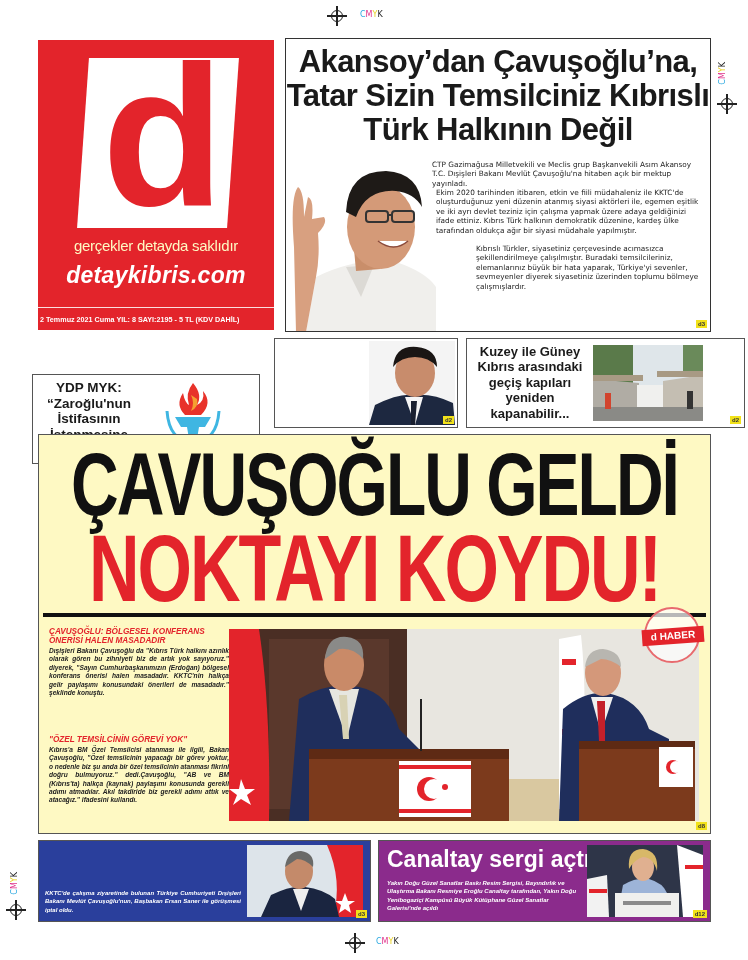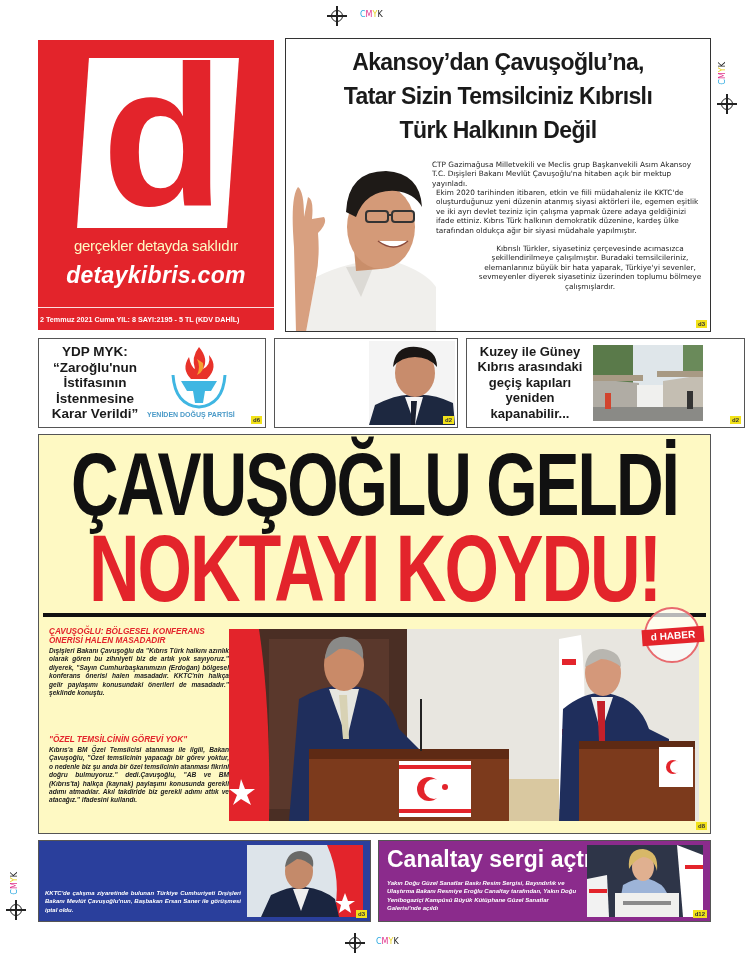--- a/index.html
+++ b/index.html
@@ -21,21 +21,21 @@
   .masthead { left: 38px; top: 40px; width: 236px; height: 290px; background: #e3242b; }
   .masthead .logo-box { position: absolute; left: 45px; top: 18px; width: 150px; height: 170px; background: #fff; transform: skewX(-4deg); }
   .masthead .logo-d { position: absolute; left: 52px; top: 6px; width: 140px; text-align: center; font-family: "Liberation Sans", sans-serif; font-weight: bold; font-size: 200px; line-height: 180px; color: #e3242b; letter-spacing: -6px; }
   .masthead .slogan { position: absolute; left: 0; width: 100%; top: 197px; text-align: center; color: #fef9c3; font-family: "Liberation Sans", sans-serif; font-size: 15px; letter-spacing: -0.3px; }
   .masthead .site { position: absolute; left: 0; width: 100%; top: 222px; text-align: center; color: #fff; font-family: "Liberation Sans", sans-serif; font-weight: bold; font-style: italic; font-size: 23px; letter-spacing: 0.3px; }
   .masthead .rule { position: absolute; left: 0; right: 0; top: 267px; height: 1px; background: #fff; opacity: 0.85; }
   .masthead .issue { position: absolute; left: 2px; top: 275px; color: #fff; font-family: "Liberation Sans", sans-serif; font-weight: bold; font-size: 7.2px; white-space: nowrap; }
 
   
   .top-story { left: 285px; top: 38px; width: 426px; height: 294px; border: 1.5px solid #333; background: #fff; overflow: hidden; }
-  .top-story .headline { position: absolute; left: 0; top: 6px; width: 100%; text-align: center; font-family: "Liberation Sans", sans-serif; font-weight: bold; font-size: 23px; line-height: 34px; color: #1a1a1a; letter-spacing: -0.6px; }
+  .top-story .headline { position: absolute; left: 0; top: 6px; width: 100%; text-align: center; font-family: "Liberation Sans", sans-serif; font-weight: bold; font-size: 31px; line-height: 34px; color: #1a1a1a; letter-spacing: -0.6px; }
   .top-story .photo { position: absolute; left: 0; top: 118px; width: 150px; height: 175px; }
   .top-story .body { position: absolute; font-size: 7.3px; line-height: 9.4px; color: #222; }
   .page-ref { position: absolute; background: #f2e21a; color: #333; font-size: 6px; font-weight: bold; padding: 0 2px; line-height: 8px; font-family: "Liberation Sans", sans-serif; }
 
   
   .teaser { top: 338px; height: 90px; border: 1.5px solid #555; background: #fff; overflow: hidden; }
   .teaser .t-title { position: absolute; font-family: "Liberation Sans", sans-serif; font-weight: bold; color: #1a1a1a; text-align: center; }
 
   
   .main-story { left: 38px; top: 434px; width: 673px; height: 400px; border: 1.5px solid #555; background: #fef9c3; overflow: hidden; }
@@ -110,25 +110,25 @@
       <rect x="106" y="54" width="22" height="11" rx="3" fill="none" stroke="#333" stroke-width="2"></rect>
       <line x1="102" y1="58" x2="106" y2="58" stroke="#333" stroke-width="2"></line>
 
       <path d="M92 84 Q108 96 122 84" fill="#fff" stroke="#8a4a3a" stroke-width="1.5"></path>
 
       <path d="M8 90 Q4 40 12 30 Q18 34 18 60 L22 40 Q28 42 26 62 L38 60 Q42 66 32 76 Q34 100 30 120 L20 175 L10 175 Z" fill="#d8a080"></path>
     </svg>
   </div>
   <div class="body" style="left:146px; top:121px; width:274px;">CTP Gazimağusa Milletvekili ve Meclis grup Başkanvekili Asım Akansoy T.C. Dışişleri Bakanı Mevlüt Çavuşoğlu'na hitaben açık bir mektup yayınladı.</div>
   <div class="body" style="left:150px; top:149px; width:268px;">Ekim 2020 tarihinden itibaren, etkin ve fiili müdahaleniz ile KKTC'de oluşturduğunuz yeni düzenin atanmış siyasi aktörleri ile, egemen eşitlik ve iki ayrı devlet teziniz için çalışma yapmak üzere adaya geldiğinizi ifade ettiniz. Kıbrıs Türk halkının demokratik düzenine, kardeş ülke tarafından oldukça ağır bir siyasi müdahale yapılmıştır.</div>
-  <div class="body" style="left:190px; top:205px; width:228px; text-align:center;">Kıbrıslı Türkler, siyasetiniz çerçevesinde acımasızca şekillendirilmeye çalışılmıştır. Buradaki temsilcileriniz, elemanlarınız büyük bir hata yaparak, Türkiye'yi sevenler, sevmeyenler diyerek siyasetiniz üzerinden toplumu bölmeye çalışmışlardır.</div>
+  <div class="body" style="left:190px; top:205px; width:228px; text-align:left;">Kıbrıslı Türkler, siyasetiniz çerçevesinde acımasızca şekillendirilmeye çalışılmıştır. Buradaki temsilcileriniz, elemanlarınız büyük bir hata yaparak, Türkiye'yi sevenler, sevmeyenler diyerek siyasetiniz üzerinden toplumu bölmeye çalışmışlardır.</div>
   <div class="page-ref" style="right:3px; bottom:3px;">d3</div>
 </div>
 
-<div class="abs teaser" style="left:38px; width:228px;">
+<div class="abs teaser" style="left:32px; width:228px;margin-top:36px;">
   <div class="t-title" style="left:6px; top:5px; width:100px; font-size:13.5px; line-height:15.6px;">
     <div>YDP MYK:</div>
     <div>“Zaroğlu'nun</div>
     <div>İstifasının</div>
     <div>İstenmesine</div>
     <div>Karar Verildi”</div>
   </div>
   <div class="abs" style="left:128px; top:6px; width:64px; height:66px;">
     <svg width="64" height="66" viewBox="0 0 64 66">
       <path d="M32 2 Q42 14 36 24 Q44 20 42 10 Q52 22 40 34 L24 34 Q14 24 22 12 Q24 22 28 24 Q24 12 32 2 Z" fill="#e8322a"></path>

